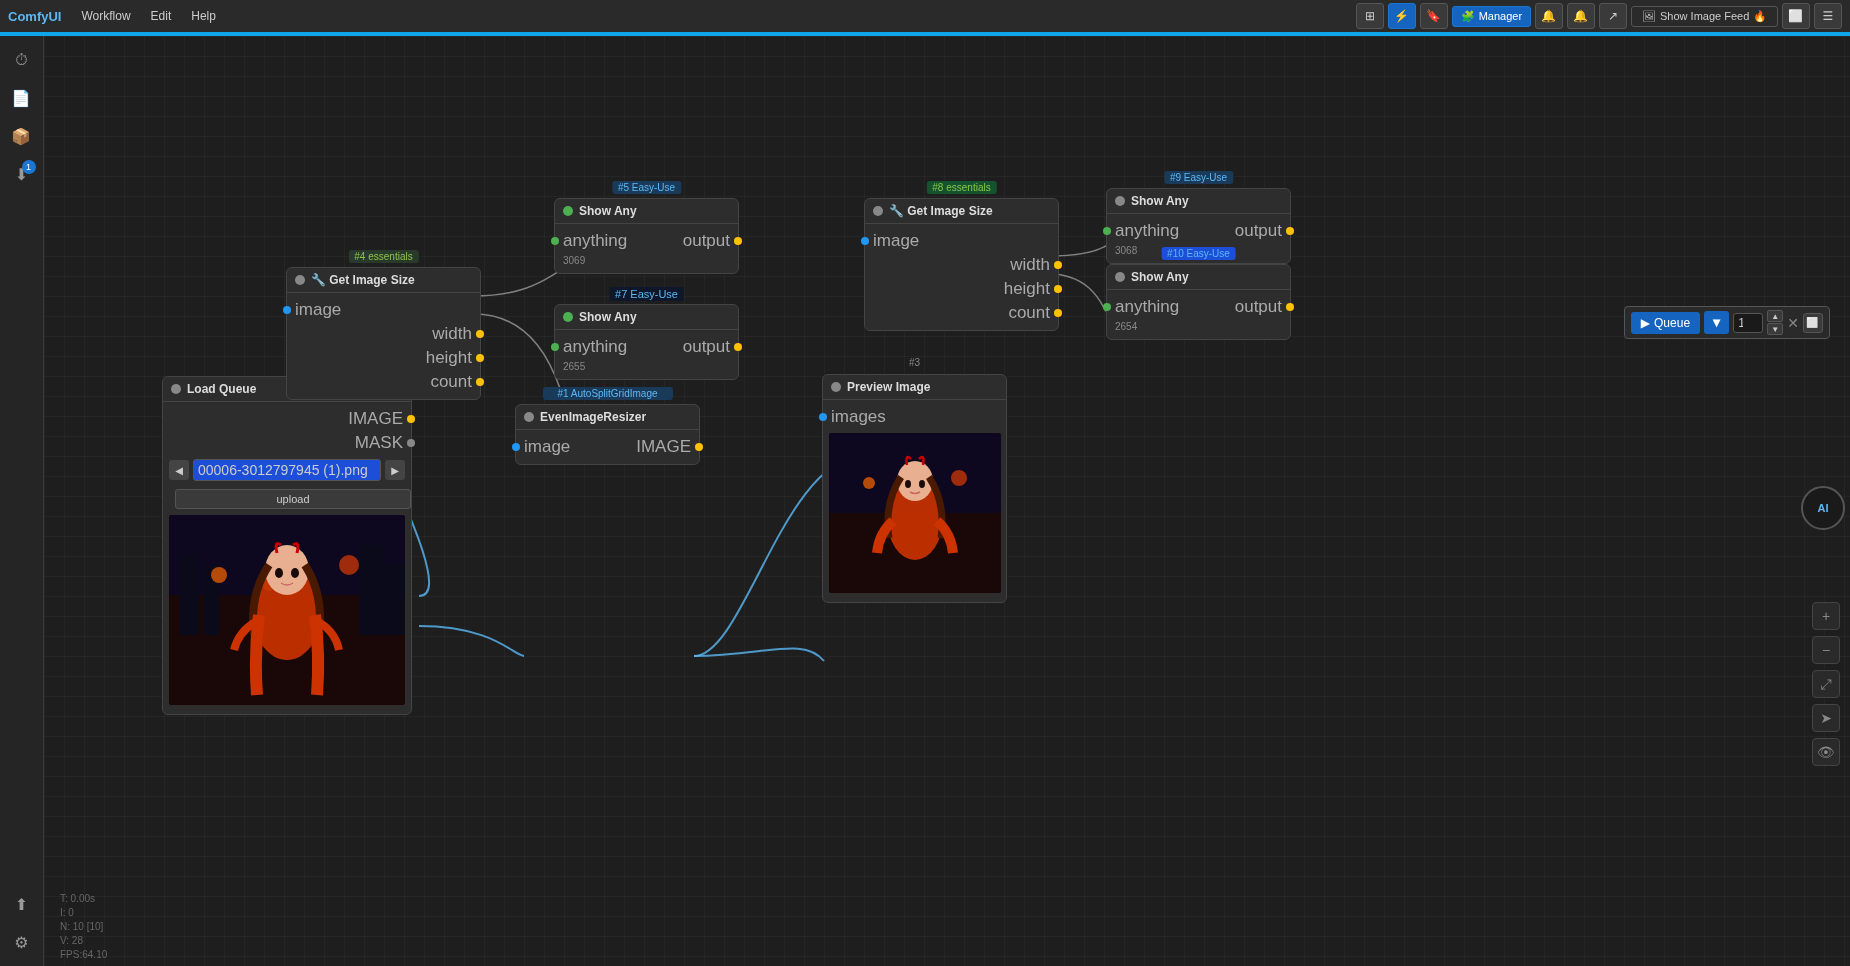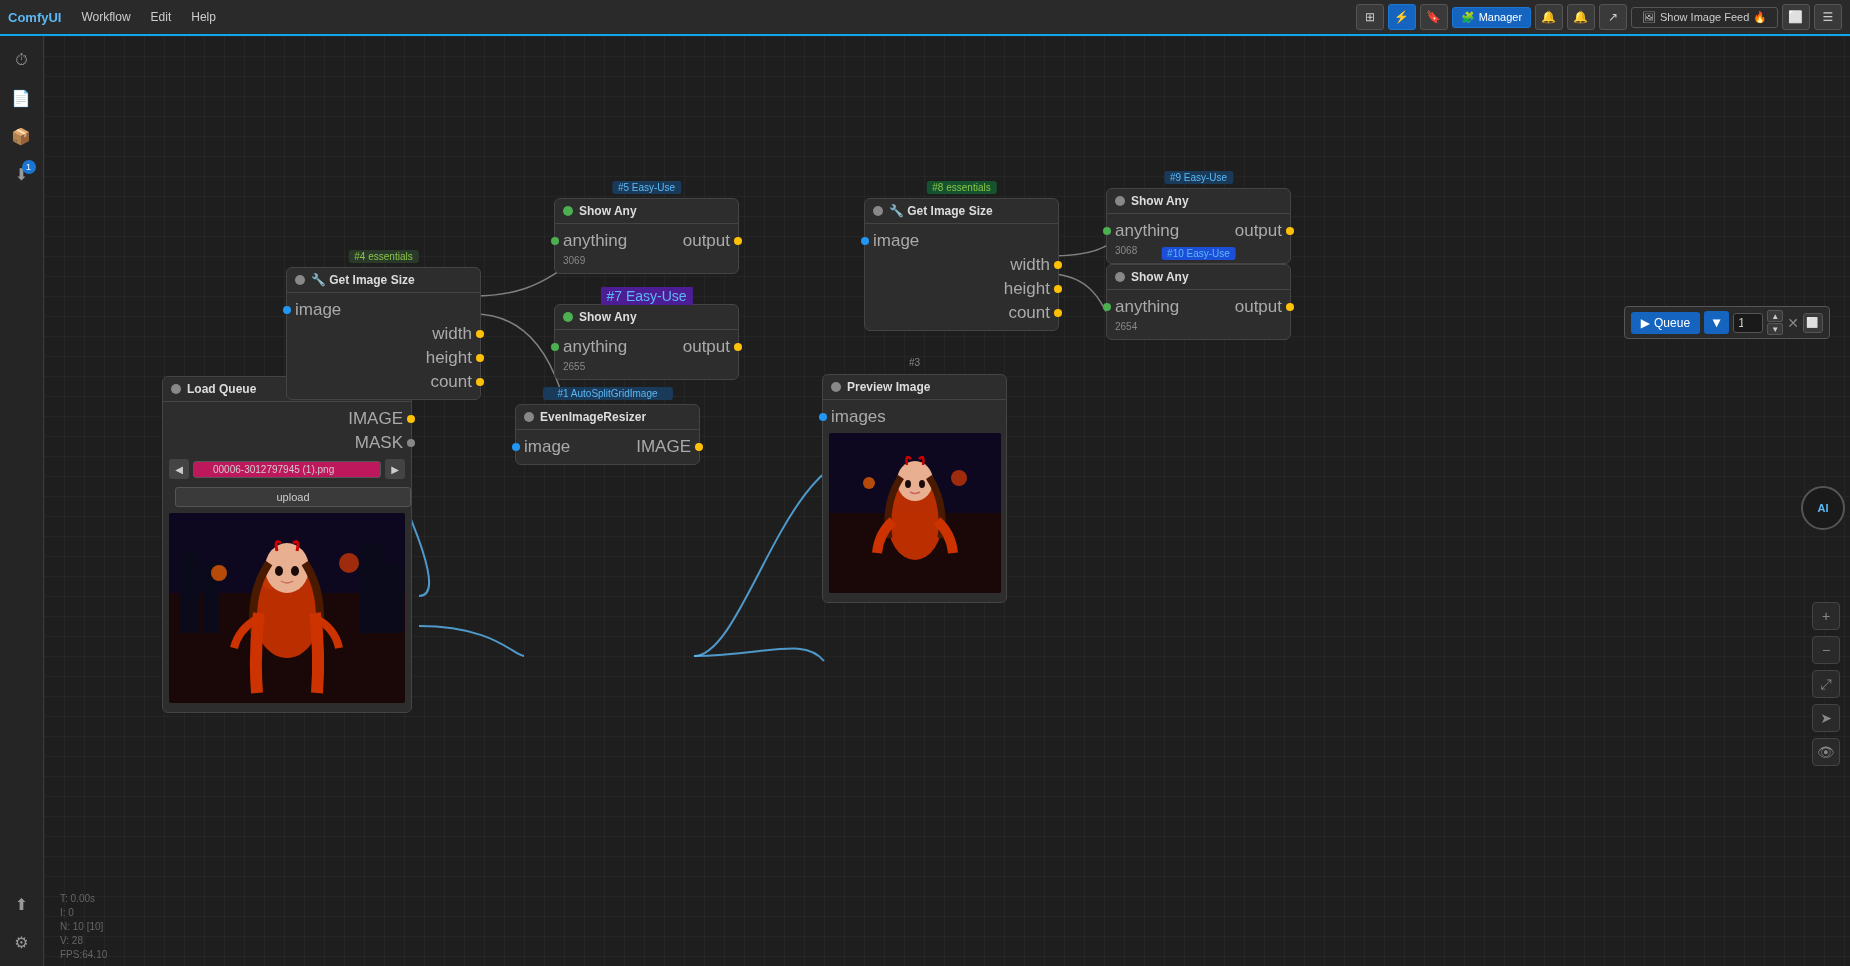--- a/index.html
+++ b/index.html
@@ -13,21 +13,21 @@
       height: 966px;
     }
 
     
     #menubar {
       display: flex;
       align-items: center;
       background: #2a2a2a;
       height: 36px;
       padding: 0 8px;
-      border-bottom: 2px solid #0ea5e9;
+      border-bottom: 4px solid #0ea5e9;
       gap: 4px;
     }
     .menu-brand {
       color: #5bb8f5;
       font-weight: bold;
       font-size: 13px;
       margin-right: 8px;
     }
     .menu-item {
       color: #ccc;
@@ -242,25 +242,25 @@
       height: 20px;
       border-radius: 3px;
       cursor: pointer;
       font-size: 10px;
       display: flex;
       align-items: center;
       justify-content: center;
     }
     .img-filename {
       flex: 1;
-      background: #be185d;
-      border: 1px solid #555;
-      color: #ccc;
-      font-size: 10px;
-      padding: 2px 19px;
+      background: #1d4ed8;
+      border: 1px solid #555;
+      color: #ccc;
+      font-size: 14px;
+      padding: 2px 4px;
       border-radius: 3px;
     }
     .upload-btn {
       background: #3a3a3a;
       border: 1px solid #555;
       color: #ccc;
       font-size: 11px;
       padding: 3px 8px;
       border-radius: 3px;
       cursor: pointer;
@@ -585,21 +585,21 @@
         <div class="port-dot left green"></div>
         <span class="port-label">anything</span>
         <span class="port-label">output</span>
         <div class="port-dot right yellow"></div>
       </div>
       <div class="port-value">3069</div>
     </div>
   </div>
 
   <div class="node" style="left:510px; top:268px; width:185px; position:absolute;">
-    <div style="position:absolute; top:-18px; left:50%; transform:translateX(-50%); font-size:14px; background:#4c1d95; color:#5bb8f5; padding:1px 6px; border-radius:1px; white-space:nowrap;">#7 Easy-Use</div>
+    <div style="position:absolute; top:-18px; left:50%; transform:translateX(-50%); font-size:11px; background:#0f172a; color:#5bb8f5; padding:1px 6px; border-radius:1px; white-space:nowrap;">#7 Easy-Use</div>
     <div class="node-header">
       <div class="node-dot green"></div>
       <span class="node-title">Show Any</span>
     </div>
     <div class="node-body">
       <div class="node-port-row">
         <div class="port-dot left green"></div>
         <span class="port-label">anything</span>
         <span class="port-label">output</span>
         <div class="port-dot right yellow"></div>

